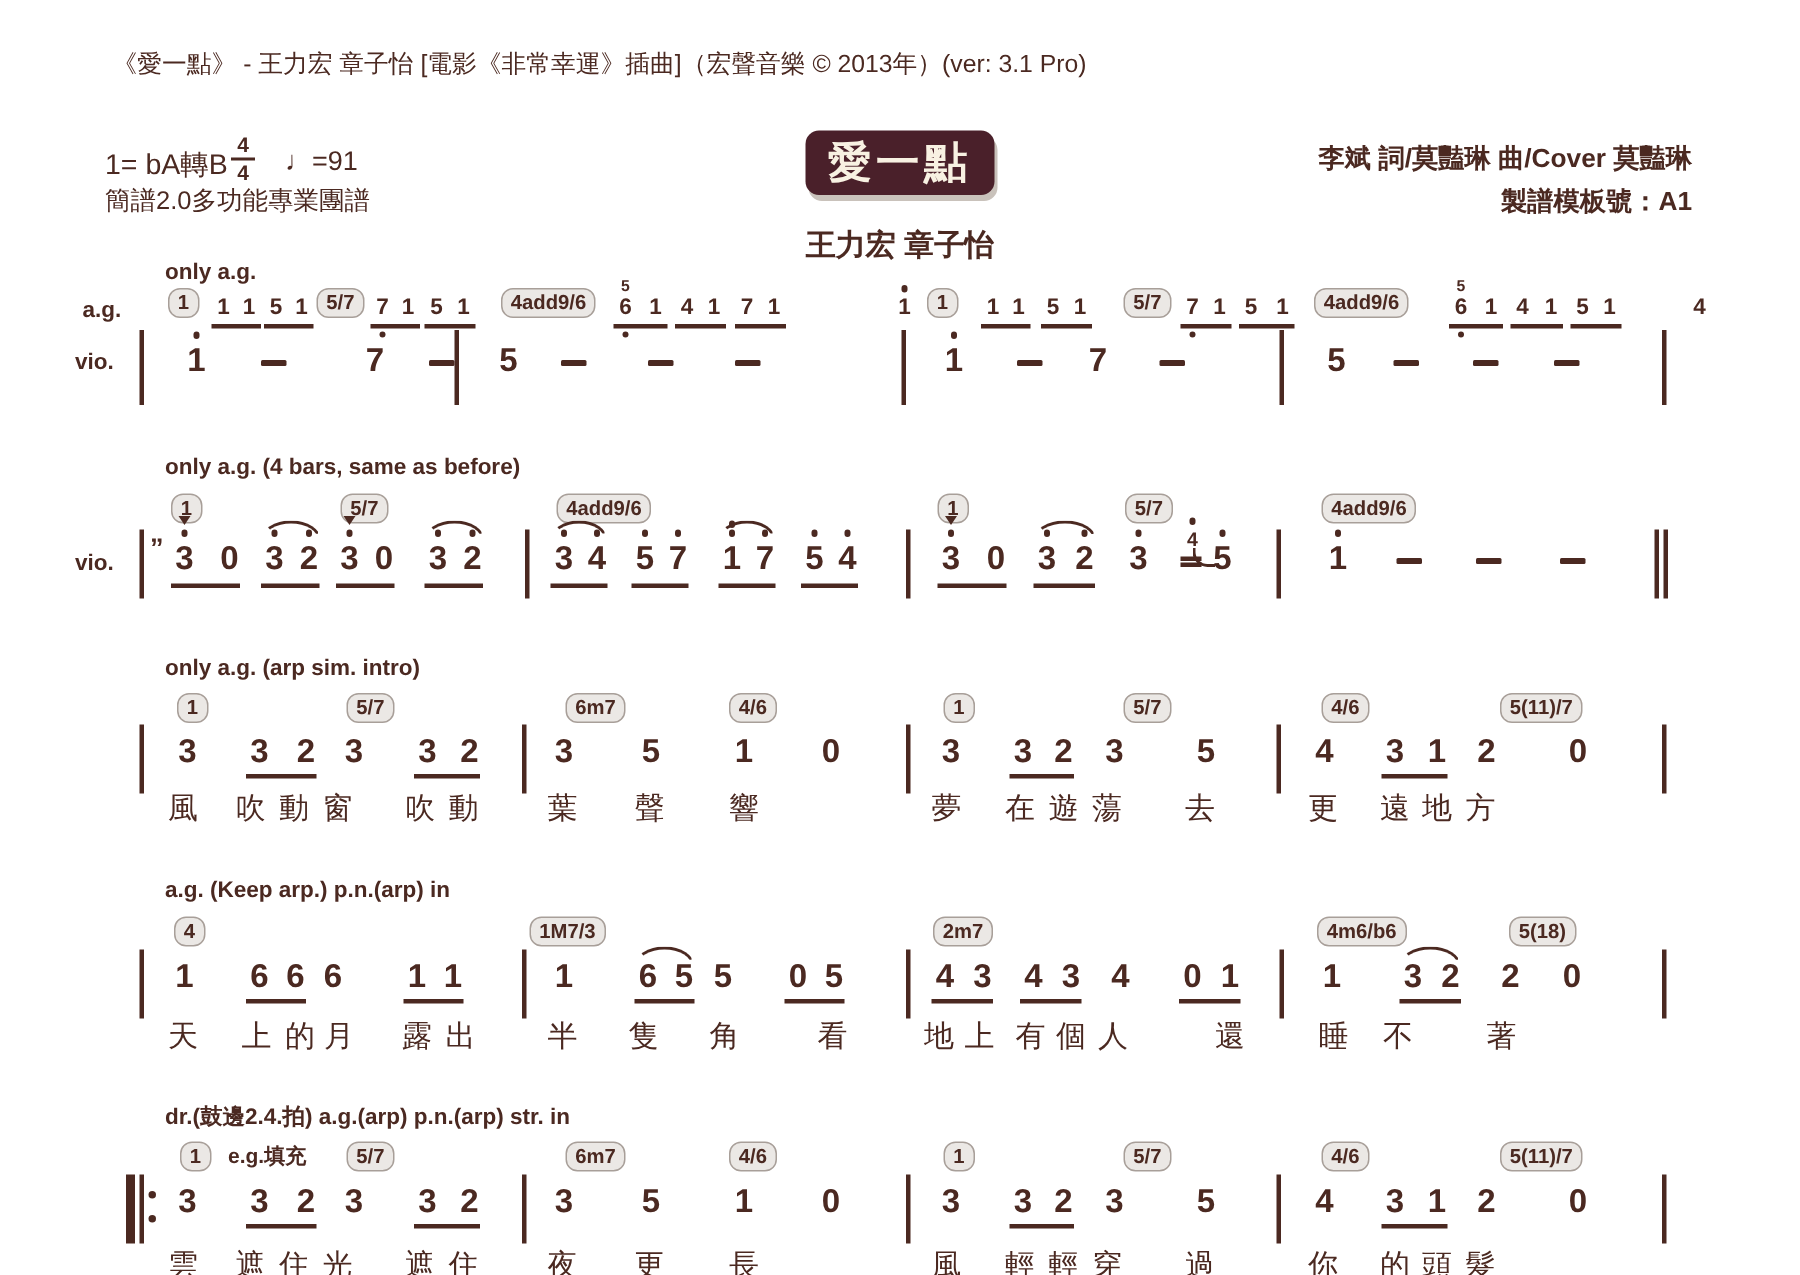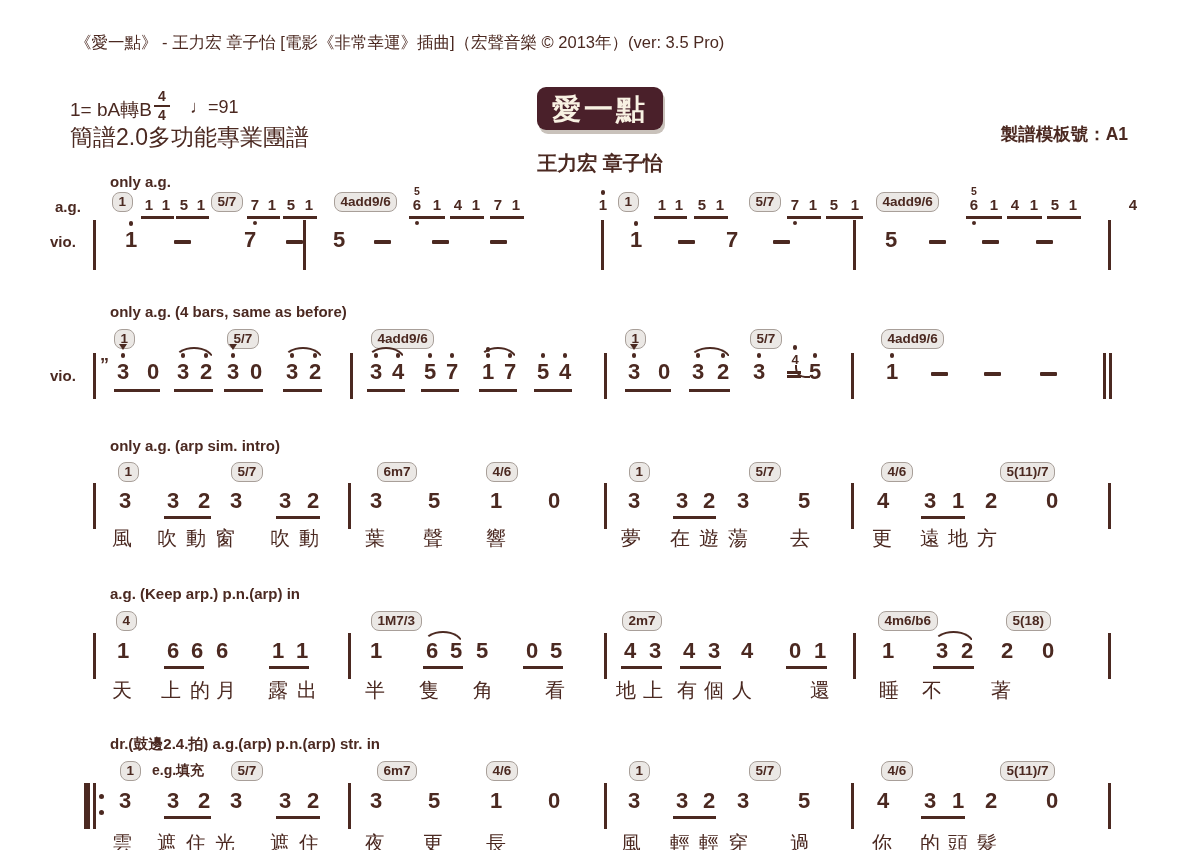--- a/index.html
+++ b/index.html
@@ -11,21 +11,21 @@
        font-family:"Liberation Sans",sans-serif;color:var(--ink)}
   #page{position:relative;width:1200px;height:850px;background:#fff}
 
   
   .h-line1{position:absolute;top:32px;left:75px;font-size:16.5px;white-space:nowrap}
   .h-line1r{position:absolute;top:32px;right:72px;font-size:16.5px;white-space:nowrap}
   .h-key{position:absolute;top:97px;left:70px;font-size:19px;font-weight:500;white-space:nowrap}
   .h-ts{position:absolute;top:89px;left:153px;width:18px;text-align:center;font-size:14px;font-weight:700;line-height:1.05}
   .h-ts .ts-mid{height:2px;background:var(--ink);margin:1px 1px}
   .h-tempo{position:absolute;top:97px;left:190px;font-size:18px;font-weight:500;white-space:nowrap}
-  .h-edition{position:absolute;top:122px;left:70px;font-size:23px;white-space:nowrap}
+  .h-edition{position:absolute;top:122px;left:70px;font-size:17px;white-space:nowrap}
   .title-badge{position:absolute;top:87px;left:537px;width:126px;height:43px;background:var(--title-bg);
       color:var(--title-fg);border-radius:9px;font-size:29px;font-weight:700;text-align:center;
       line-height:44px;letter-spacing:3px;box-shadow:2px 4px 0 #c9c2bb;white-space:nowrap}
   .subtitle{position:absolute;top:150px;left:512px;width:176px;text-align:center;font-size:20px;
       font-weight:600;white-space:nowrap}
   .credits{position:absolute;top:93px;right:72px;font-size:17.5px;font-weight:600;white-space:nowrap}
   .template-no{position:absolute;top:122px;right:72px;font-size:17.5px;font-weight:600;white-space:nowrap}
 
   
   .system{position:absolute;left:0;width:1200px}
@@ -56,34 +56,35 @@
       border-radius:50% / 100% 100% 0 0;box-sizing:border-box}
   .hook{position:absolute;border-bottom:2.5px solid var(--ink);border-left:2.5px solid var(--ink);
       border-bottom-left-radius:10px}
   .quote{position:absolute;font-size:18px;font-weight:700}
   .lyric{position:absolute;font-size:20px;font-weight:500;white-space:nowrap;color:var(--ink)}
 </style>
 </head>
 <body>
 
 <div id="page">
-  <div class="h-line1">《愛一點》 - 王力宏 章子怡 [電影《非常幸運》插曲]（宏聲音樂 © 2013年）(ver: 3.5 Pro)</div>
+  <div class="h-line1">《愛一點》 - 王力宏 章子怡 [電影《非常幸運》插曲]（宏聲音樂 © 2013年）(ver: 3.1 Pro)</div>
 
   <div class="h-key">1= bA轉B</div>
   <div class="h-ts">
     <div>4</div>
     <div class="ts-mid"></div>
     <div>4</div>
   </div>
   <div class="h-tempo">♩=91</div>
   <div class="h-edition">簡譜2.0多功能專業團譜</div>
 
   <div class="title-badge">愛一點</div>
   <div class="subtitle">王力宏 章子怡</div>
 
+  <div class="credits">李斌 詞/莫豔琳 曲/Cover 莫豔琳</div>
   <div class="template-no">製譜模板號：A1</div>
 
   <div id="score">
       <div class="system" style="top: 173px;">
         <div class="syslabel" style="left: 110px; top: 0px;">only a.g.</div>
         <div class="leftlabel" style="left: 55px; top: 25px;">a.g.</div>
         <div class="leftlabel" style="left: 50px; top: 60px;">vio.</div>
         <div class="badge" style="left: 112px; top: 19px;">1</div>
         <div class="badge" style="left: 211px; top: 19px;">5/7</div>
         <div class="badge" style="left: 334px; top: 19px;">4add9/6</div>
@@ -272,21 +273,21 @@
         <div class="lyric" style="left: 728px; top: 88px;">蕩</div>
         <div class="lyric" style="left: 790px; top: 88px;">去</div>
         <div class="lyric" style="left: 872px; top: 88px;">更</div>
         <div class="lyric" style="left: 920px; top: 88px;">遠</div>
         <div class="lyric" style="left: 948px; top: 88px;">地</div>
         <div class="lyric" style="left: 977px; top: 88px;">方</div>
       </div>
       <div class="system" style="top: 585px;">
         <div class="syslabel" style="left: 110px; top: 0px;">a.g. (Keep arp.)  p.n.(arp) in</div>
         <div class="badge" style="left: 116px; top: 26px;">4</div>
-        <div class="badge" style="left: 371px; top: 26px;">1M7/3</div>
+        <div class="badge" style="left: 353px; top: 26px;">1M7/3</div>
         <div class="badge" style="left: 622px; top: 26px;">2m7</div>
         <div class="badge" style="left: 878px; top: 26px;">4m6/b6</div>
         <div class="badge" style="left: 1006px; top: 26px;">5(18)</div>
         <div class="bar" style="left: 93px; top: 48px; height: 46px;"></div>
         <div class="note mn" style="left: 116px; top: 55px;"><span>1</span></div>
         <div class="note mn" style="left: 166px; top: 55px;"><span>6</span></div>
         <div class="note mn" style="left: 190px; top: 55px;"><span>6</span></div>
         <div class="note mn" style="left: 215px; top: 55px;"><span>6</span></div>
         <div class="note mn" style="left: 271px; top: 55px;"><span>1</span></div>
         <div class="note mn" style="left: 295px; top: 55px;"><span>1</span></div>

